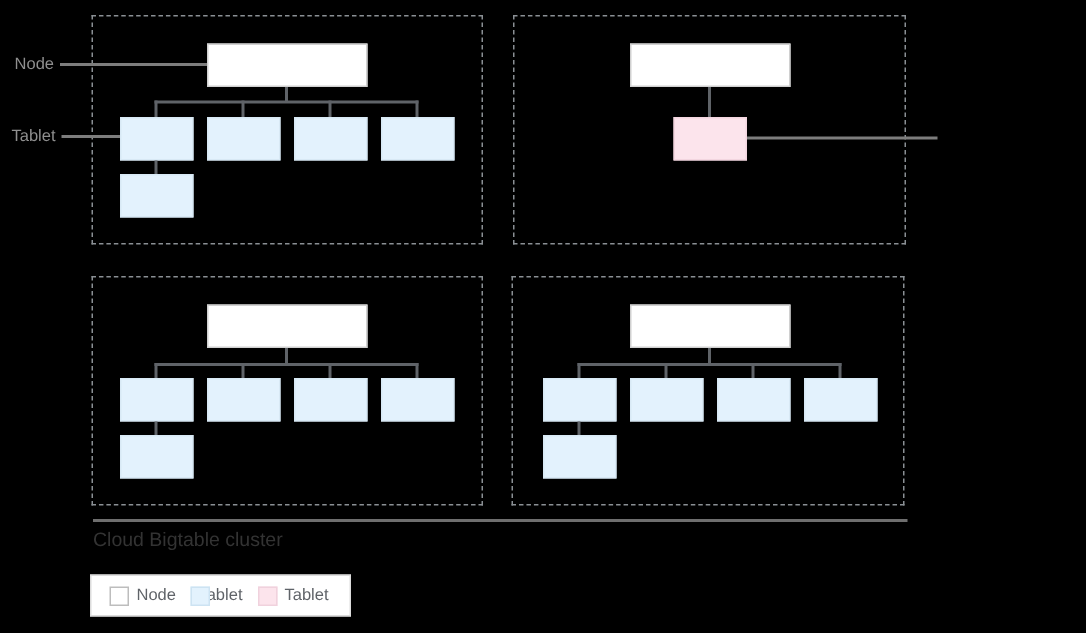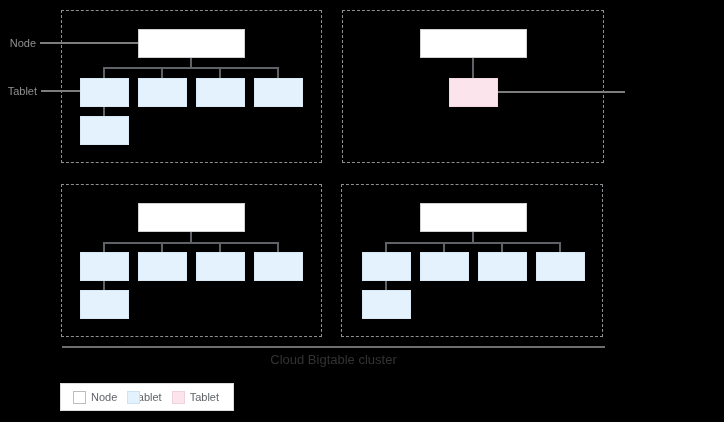--- a/index.html
+++ b/index.html
@@ -13,21 +13,21 @@
   .node-box{position:absolute;width:107px;height:29px;background:#ffffff;
             border:1px solid #d0d0d0;box-sizing:border-box;}
   .tablet{position:absolute;width:49px;height:29px;background:#e3f2fd;
           border:1px solid #d8e9f5;box-sizing:border-box;}
   .tablet.hot{background:#fce4ec;border-color:#f3d6e0;}
   .ln{position:absolute;background:#5f6368;}
   .leader{position:absolute;background:#7d7d7d;}
   .side-label{position:absolute;color:#8f8f8f;font-size:11px;line-height:12px;}
   .note-label{position:absolute;color:#8f8f8f;font-size:11px;line-height:12px;}
   .cluster-line{position:absolute;left:62px;top:346px;width:543px;height:2px;background:#6e6e6e;}
-  .cluster-title{position:absolute;left:62px;top:352px;width:543px;text-align:center;
+  .cluster-title{position:absolute;left:62px;top:352px;width:543px;
                  color:#333333;font-size:13px;}
   .legend{position:absolute;left:60px;top:383px;width:174px;height:28px;background:#ffffff;
           border:1px solid #dcdcdc;box-sizing:border-box;display:flex;align-items:center;
           padding-left:12px;}
   .legend-item{display:flex;align-items:center;margin-right:10px;}
   .swatch{width:13px;height:13px;box-sizing:border-box;border:1px solid #bdbdbd;}
   .swatch.node{background:#ffffff;}
   .swatch.tablet{background:#e3f2fd;border-color:#cde3f2;}
   .swatch.hot{background:#fce4ec;border-color:#f0d2dd;}
   .legend-label{margin-left:5px;font-size:11px;color:#5f6368;}

